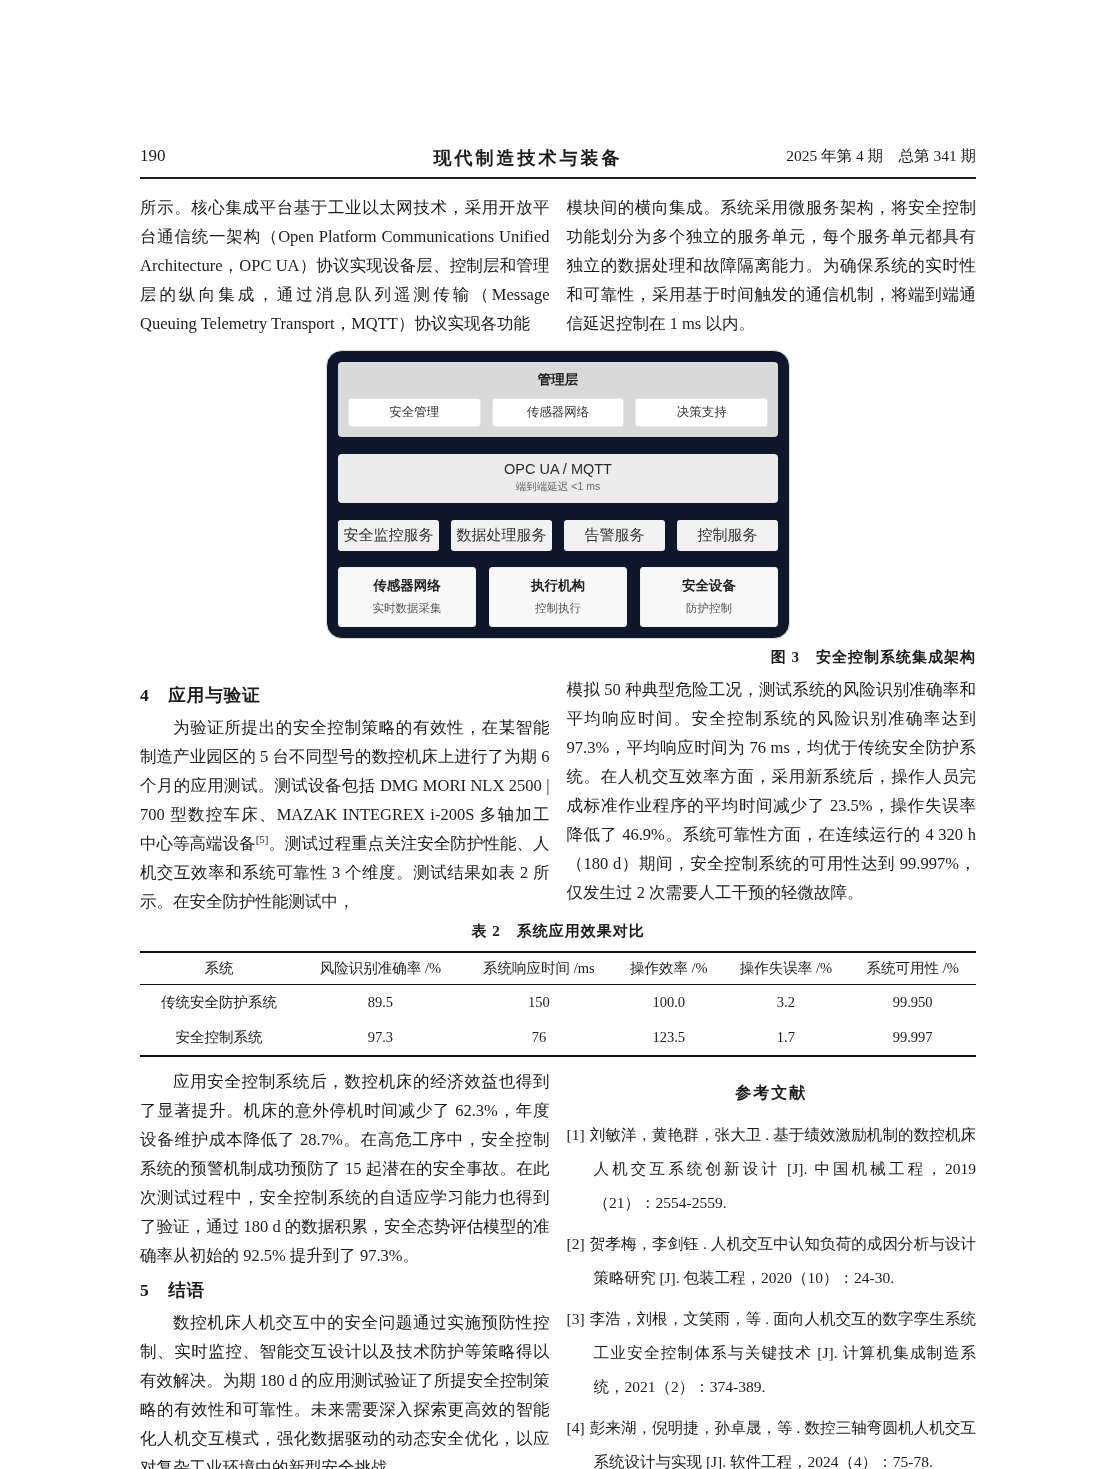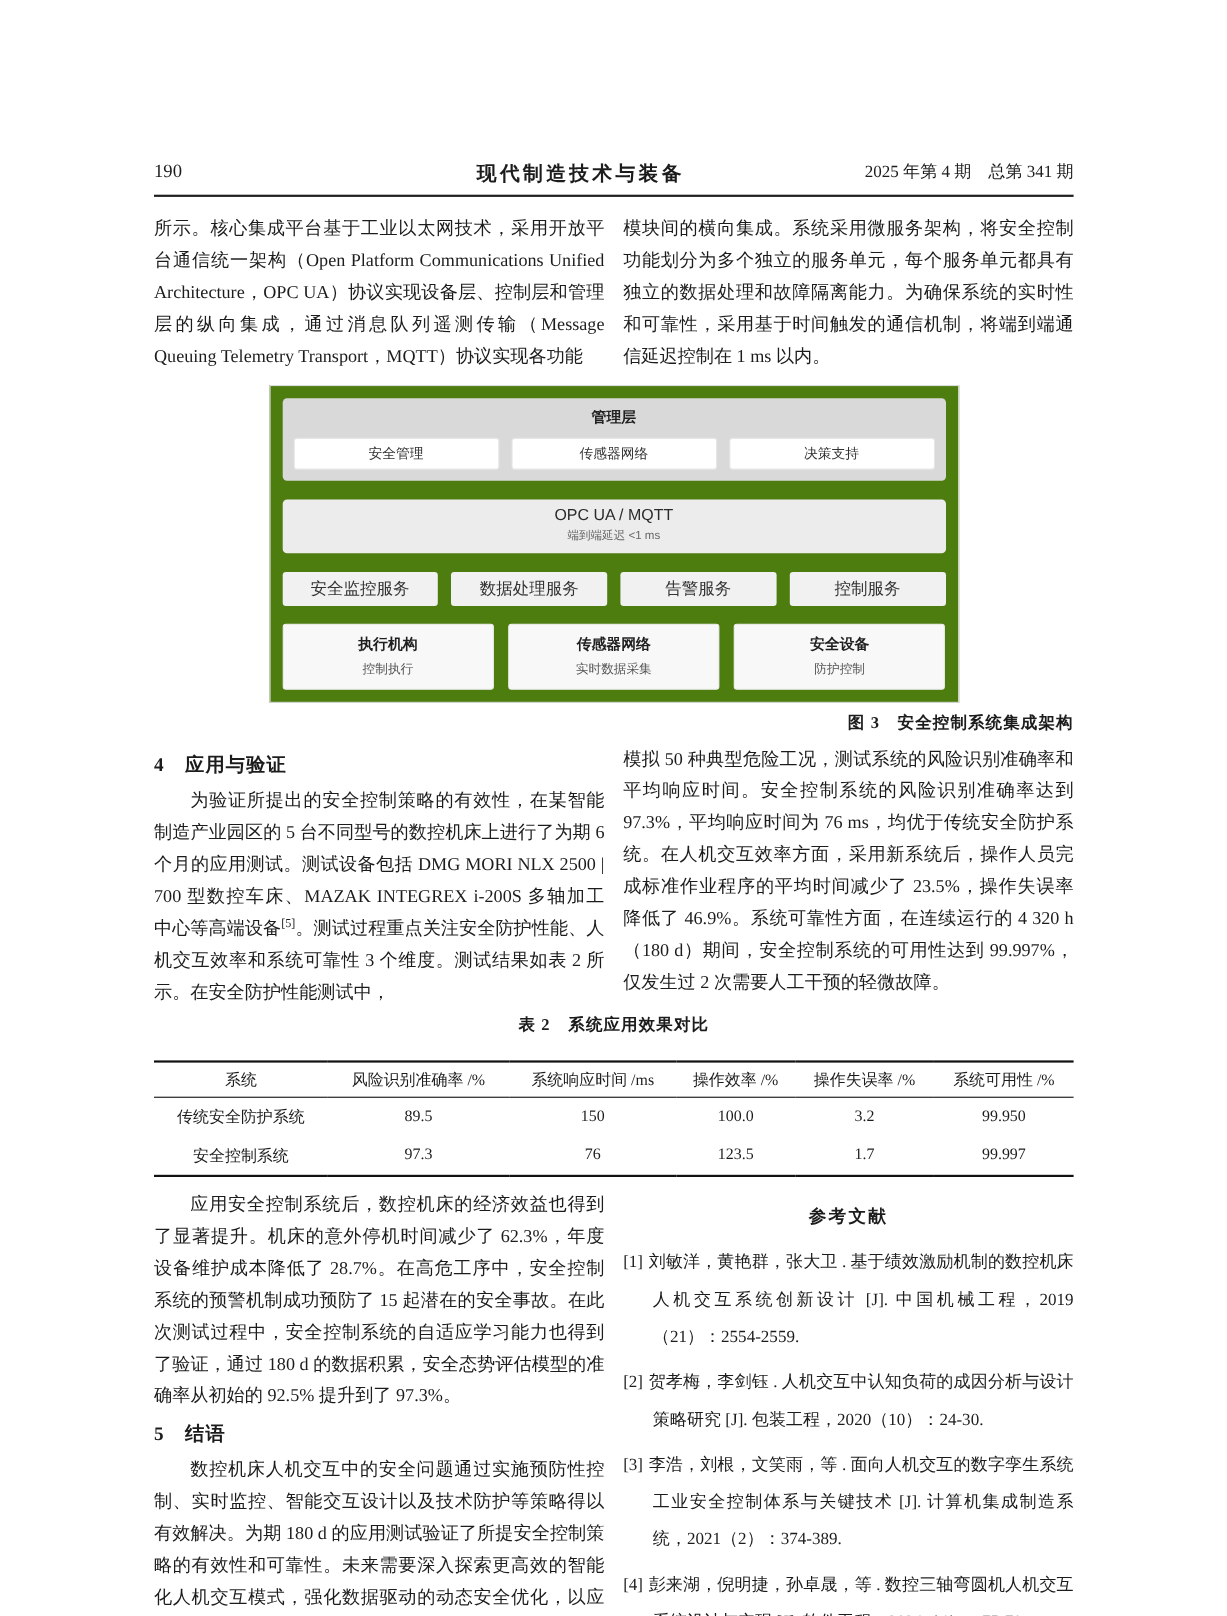--- a/index.html
+++ b/index.html
@@ -42,23 +42,23 @@
   sup.cite { font-size: 11px; vertical-align: super; line-height: 0; }
 
   h3.sec-heading {
     font-size: 17.5px; font-weight: bold;
     margin: 8px 0 6px 0; letter-spacing: 1px;
   }
 
   
   .figure-wrap { margin-top: 12px; }
   .arch-box {
-    width: 627px; margin: 0 auto;
-    border: 1px solid #dcdcdc; border-radius: 0;
-    background: #4d7c0f;
+    width: 464px; margin: 0 auto;
+    border: 1px solid #dcdcdc; border-radius: 16px;
+    background: #0f172a;
     padding: 11px;
     font-family: "Liberation Sans", "DejaVu Sans", sans-serif;
   }
   .arch-mgmt {
     background: #d9d9d9; border-radius: 4px;
     padding: 9px 10px 10px 10px;
   }
   .arch-mgmt-title {
     text-align: center; font-weight: bold; font-size: 13.5px;
     margin-bottom: 9px; color: #222;
@@ -92,21 +92,21 @@
   .arch-device-sub { font-size: 11.5px; color: #555; margin-top: 6px; }
   .fig-caption {
     text-align: right; font-weight: bold; font-size: 15px;
     margin: 9px 0 8px 0; letter-spacing: 1px;
   }
 
   
   .table-block { margin-top: 6px; }
   .table-caption {
     text-align: center; font-weight: bold; font-size: 15px;
-    margin-bottom: 23px; letter-spacing: 1px;
+    margin-bottom: 10px; letter-spacing: 1px;
   }
   table.data-table {
     width: 100%; border-collapse: collapse;
     font-size: 14.5px;
     border-top: 2px solid #111;
     border-bottom: 2px solid #111;
   }
   table.data-table th {
     font-weight: normal; border-bottom: 1.2px solid #111;
     padding: 6px 2px; text-align: center;
@@ -162,26 +162,26 @@
         <div class="arch-bus-sub">端到端延迟 &lt;1 ms</div>
       </div>
       <div class="arch-services">
         <div class="arch-service">安全监控服务</div>
         <div class="arch-service">数据处理服务</div>
         <div class="arch-service">告警服务</div>
         <div class="arch-service">控制服务</div>
       </div>
       <div class="arch-devices">
         <div class="arch-device">
+          <div class="arch-device-title">传感器网络</div>
+          <div class="arch-device-sub">实时数据采集</div>
+        </div>
+        <div class="arch-device">
           <div class="arch-device-title">执行机构</div>
           <div class="arch-device-sub">控制执行</div>
-        </div>
-        <div class="arch-device">
-          <div class="arch-device-title">传感器网络</div>
-          <div class="arch-device-sub">实时数据采集</div>
         </div>
         <div class="arch-device">
           <div class="arch-device-title">安全设备</div>
           <div class="arch-device-sub">防护控制</div>
         </div>
       </div>
     </div>
     <div class="fig-caption">图 3　安全控制系统集成架构</div>
   </div>
 

